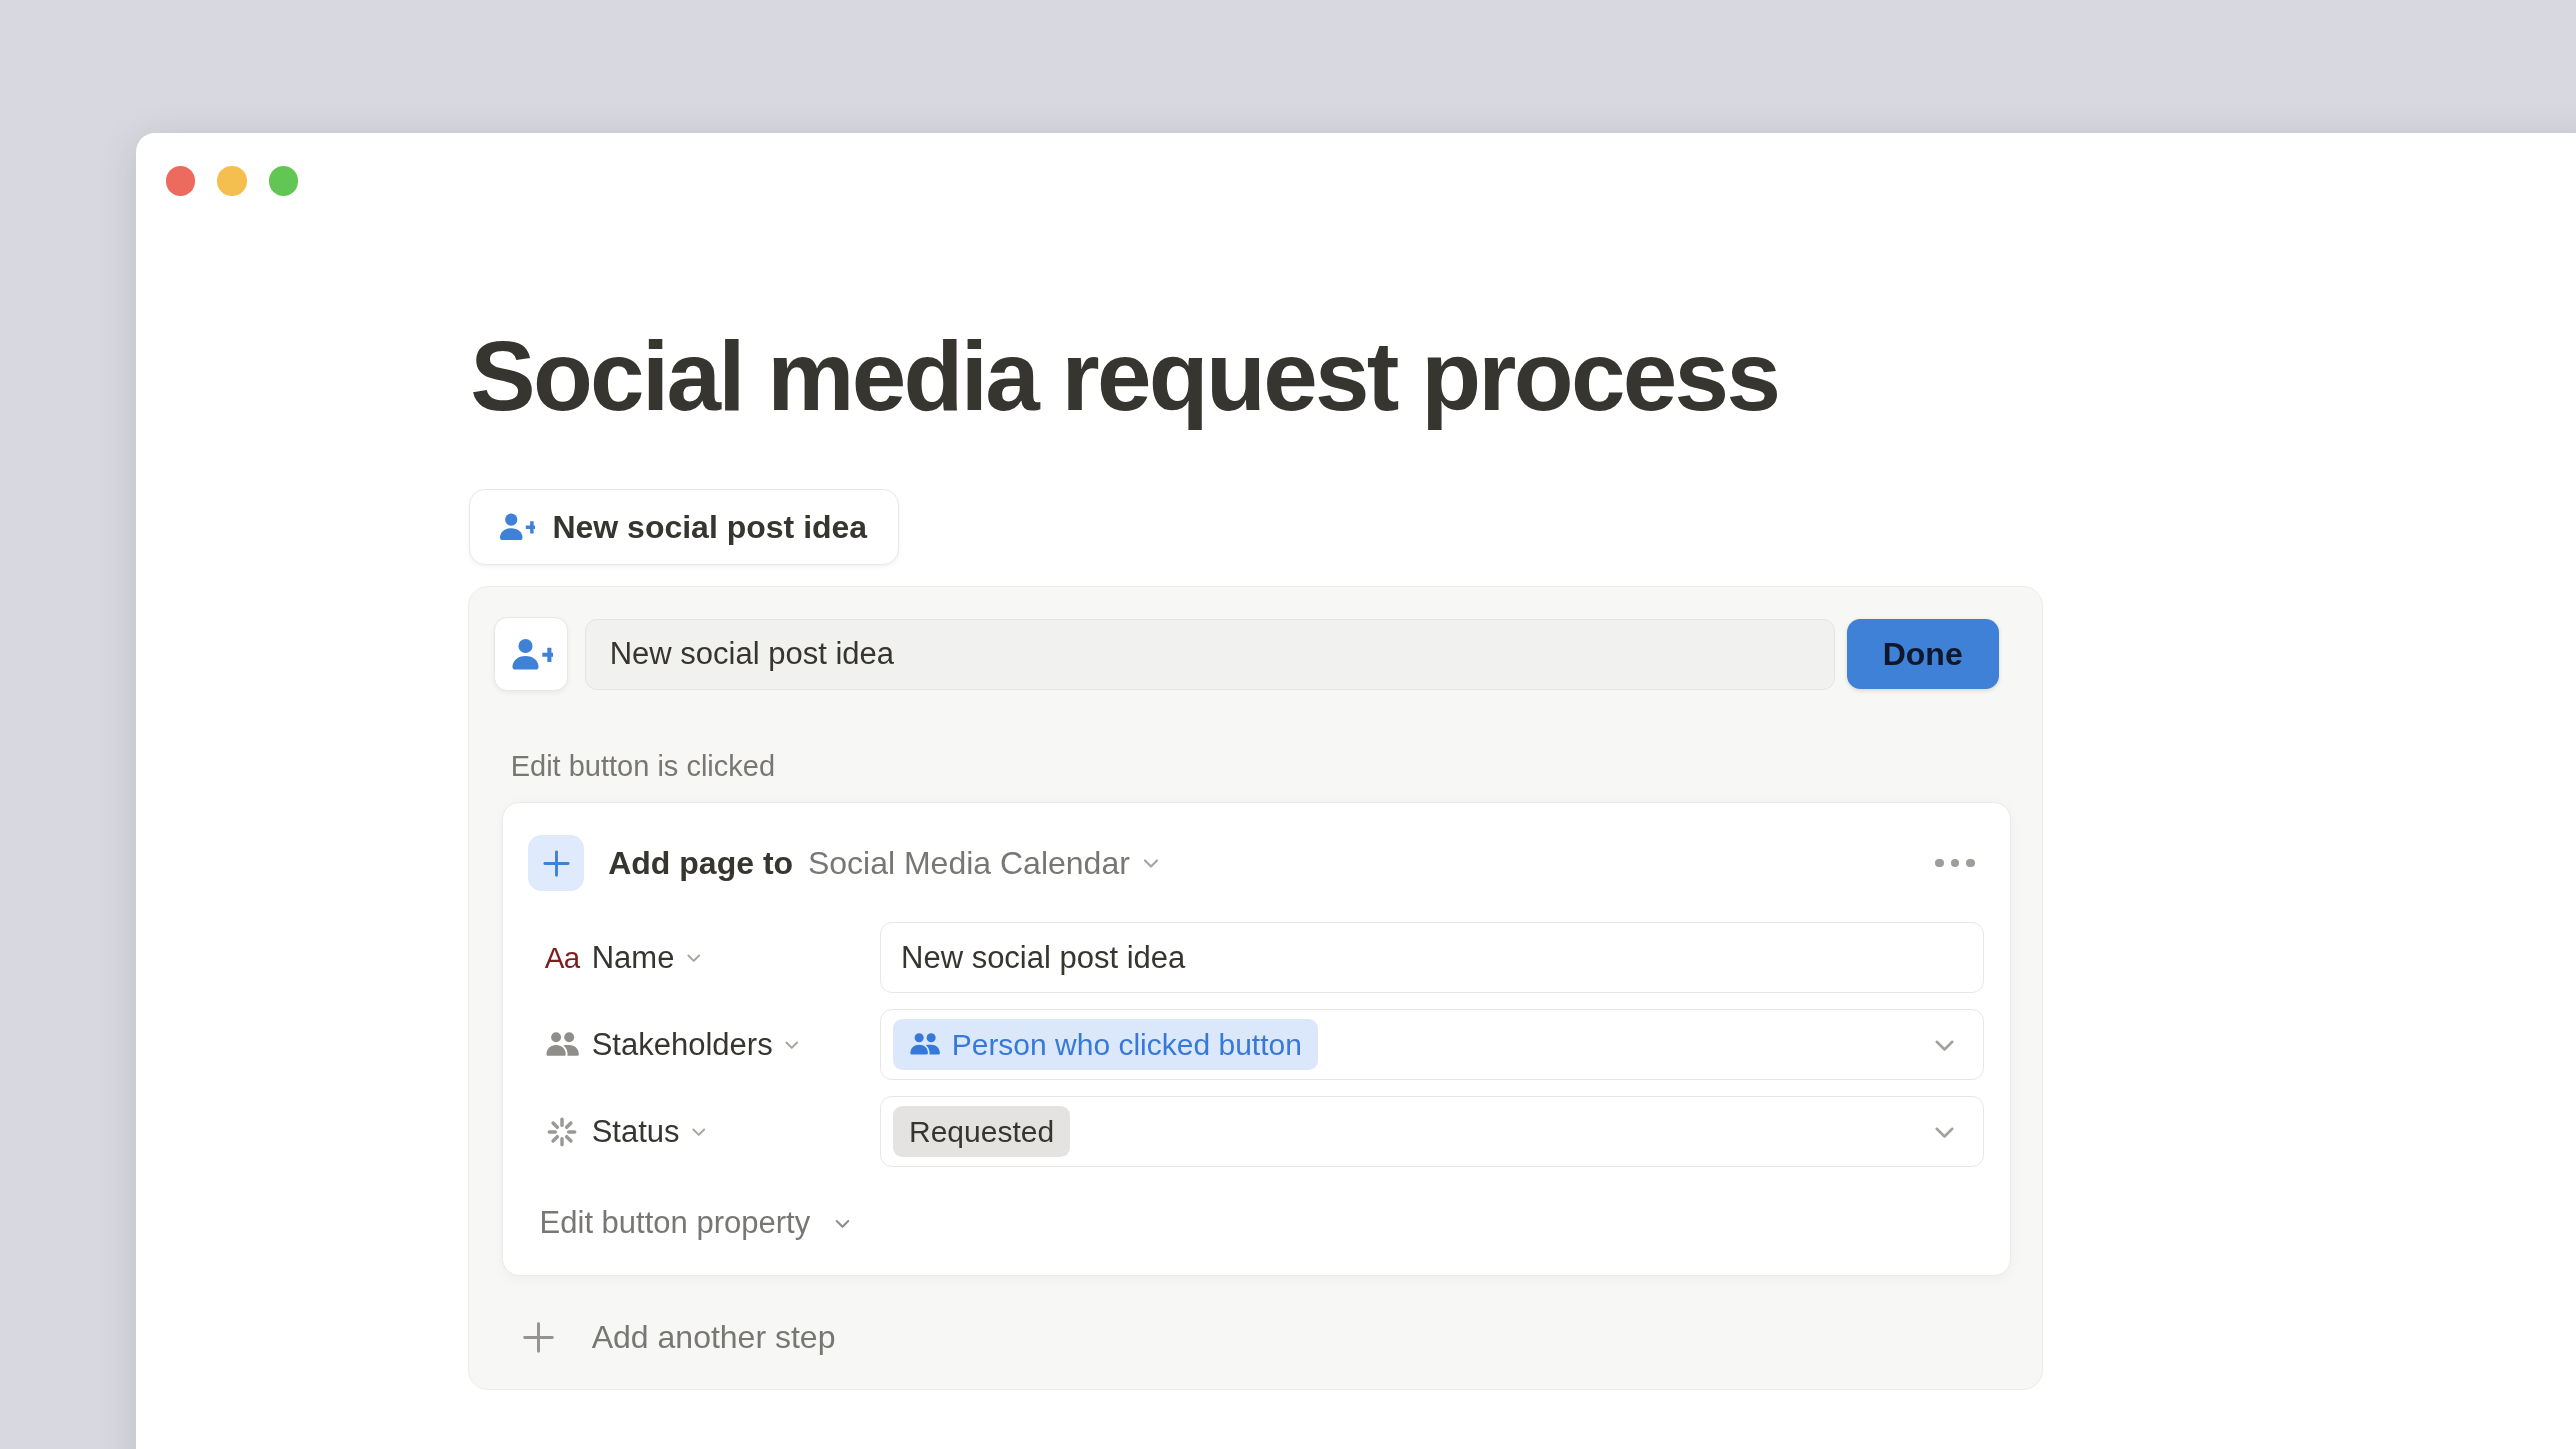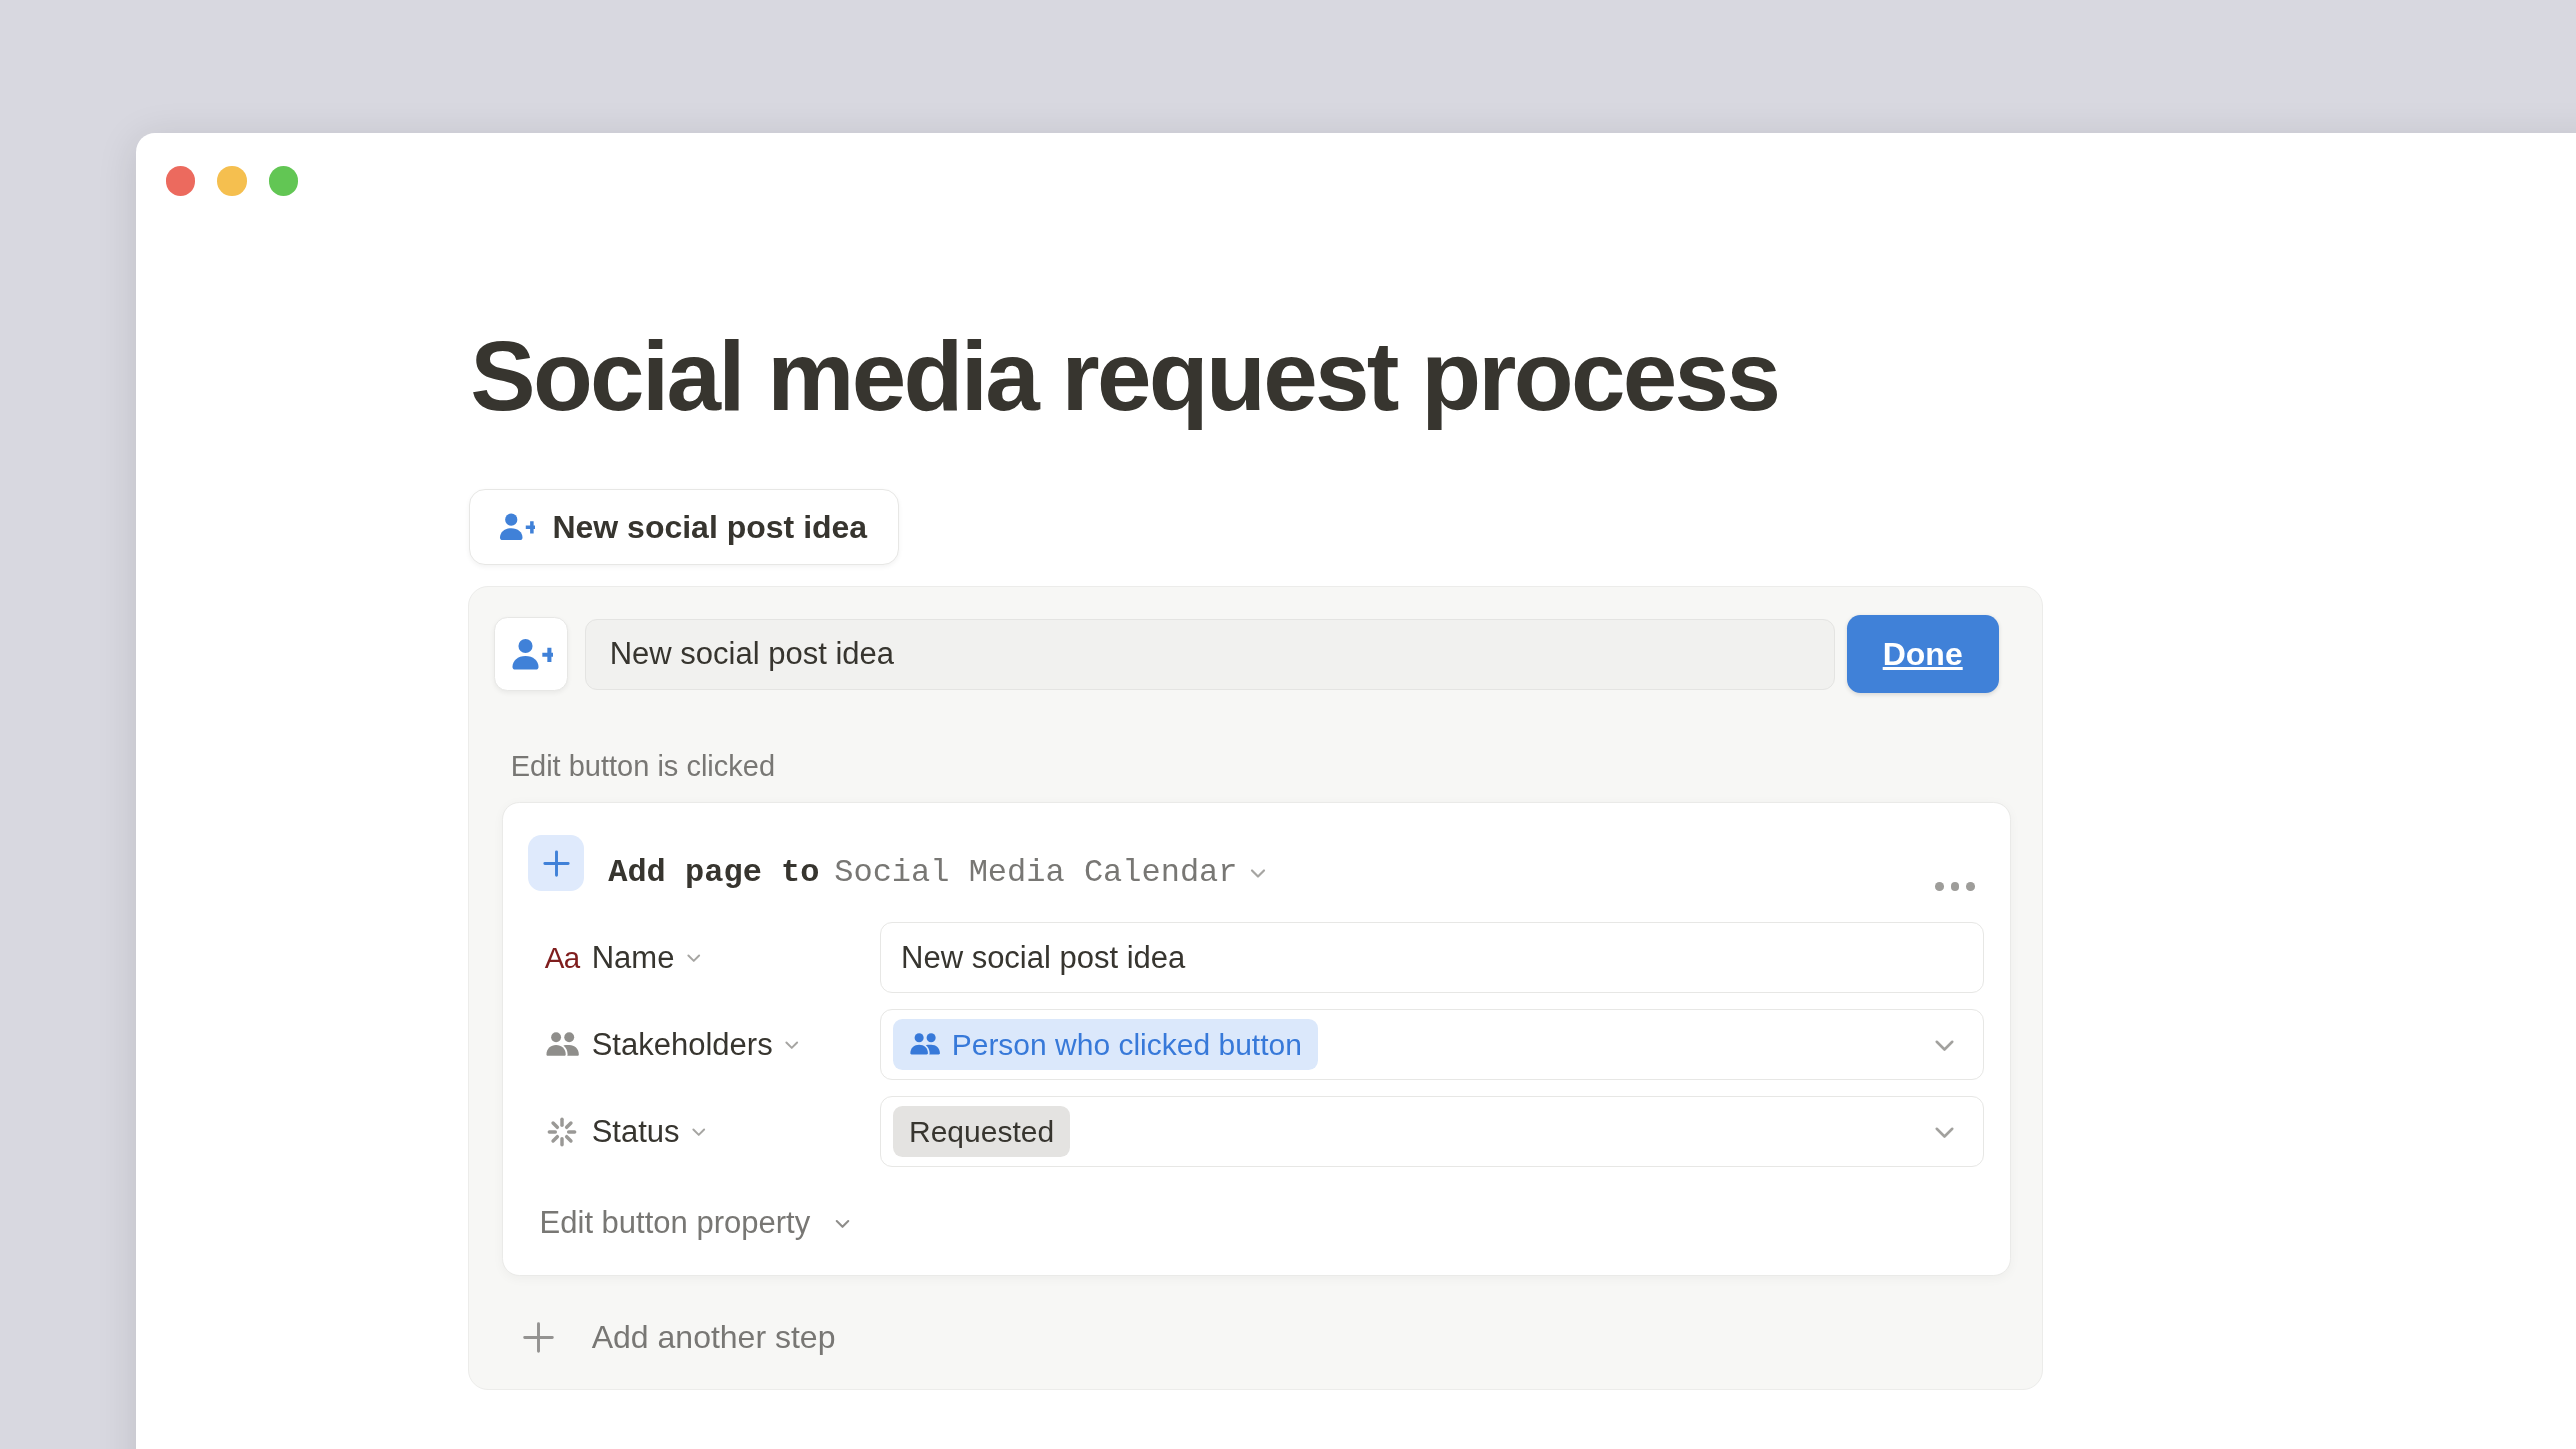--- a/index.html
+++ b/index.html
@@ -50,36 +50,35 @@
     display:flex;align-items:center;justify-content:center;
     box-shadow:0 2px 5.4px rgba(0,0,0,.06);cursor:pointer;padding:0;
   }
   .header-input{
     flex:1;margin-left:17px;height:71px;box-sizing:border-box;
     background:#f1f1ef;border:1.3px solid #e4e4e2;border-radius:12px;
     padding:0 20px 0 24px;font-family:inherit;
     font-size:31px;color:var(--text-primary,#37352f);outline:none;
   }
   .done-btn{
-    margin-left:12px;margin-right:12px;width:152px;height:78px;flex:none;
-    background:var(--accent-blue,#4081d8);color:#ffffff;border:none;border-radius:13.4px;
+    margin-left:12px;margin-right:12px;width:152px;height:70px;flex:none;
+    background:var(--accent-blue,#4081d8);color:#0f172a;border:none;border-radius:13.4px;
     font-family:inherit;font-size:32px;font-weight:700;cursor:pointer;
     display:flex;align-items:center;justify-content:center;
     box-shadow:0 1.3px 4px rgba(0,0,0,.12);
-    text-decoration:underline;
   }
   .trigger-caption{margin:59px 0 0 17px;height:35px;font-size:29px;color:var(--text-secondary,#787774);}
 
   .card{
     margin:17px 0 0 8px;height:474px;box-sizing:border-box;
     background:#fff;border:1.3px solid #eaeae8;border-radius:17.4px;
     box-shadow:0 2.7px 10.7px rgba(15,15,15,.04);
     padding:32px 25.5px 0 25.5px;
   }
-  .card-header{display:flex;align-items:flex-end;height:56px;font-family:Liberation Mono, monospace;}
+  .card-header{display:flex;align-items:center;height:56px;}
   .plus-tile{
     width:56px;height:56px;flex:none;border-radius:13.4px;
     background:var(--plus-tile-bg,#dfeafc);
     display:flex;align-items:center;justify-content:center;
   }
   .action-label{margin-left:24px;font-size:32px;font-weight:700;color:var(--text-primary,#37352f);white-space:nowrap;}
   .target-select{display:flex;align-items:center;margin-left:14.8px;cursor:pointer;background:none;border:none;padding:0;font-family:inherit;}
   .target-label{font-size:32px;color:var(--text-secondary,#787774);white-space:nowrap;}
   .ellipsis{margin-left:auto;margin-right:9.4px;display:flex;gap:6.7px;background:none;border:none;padding:0;cursor:pointer;}
   .ellipsis i{width:8.7px;height:8.7px;border-radius:50%;background:#9e9d9a;}

